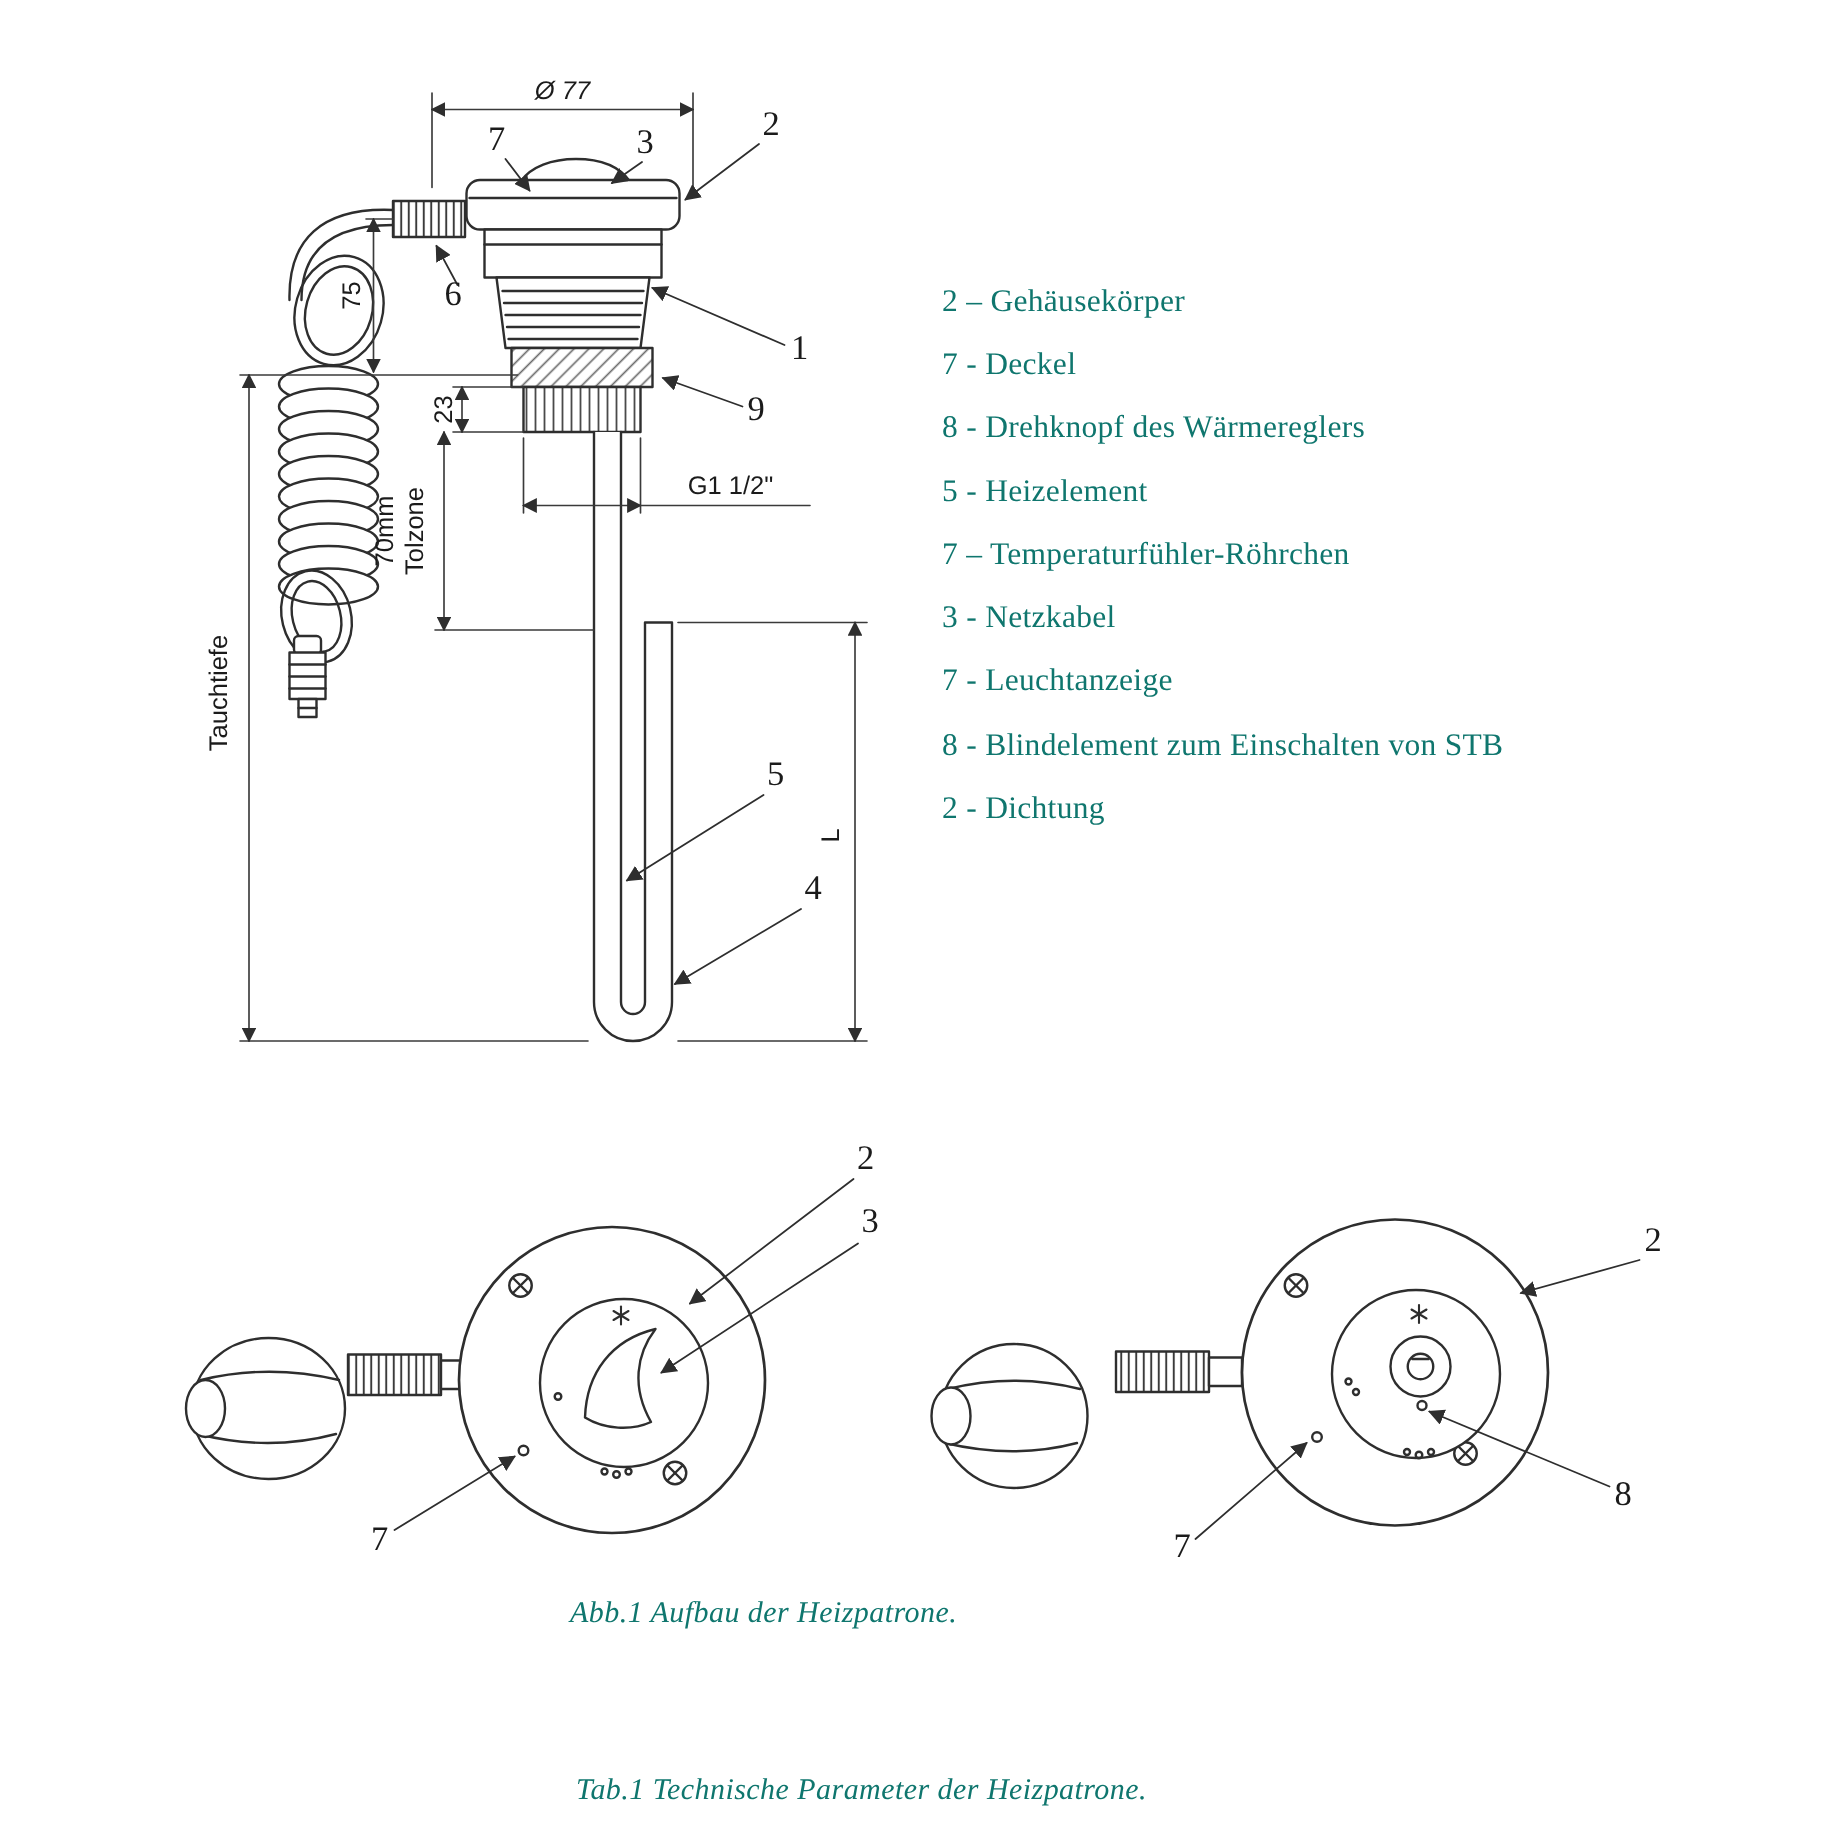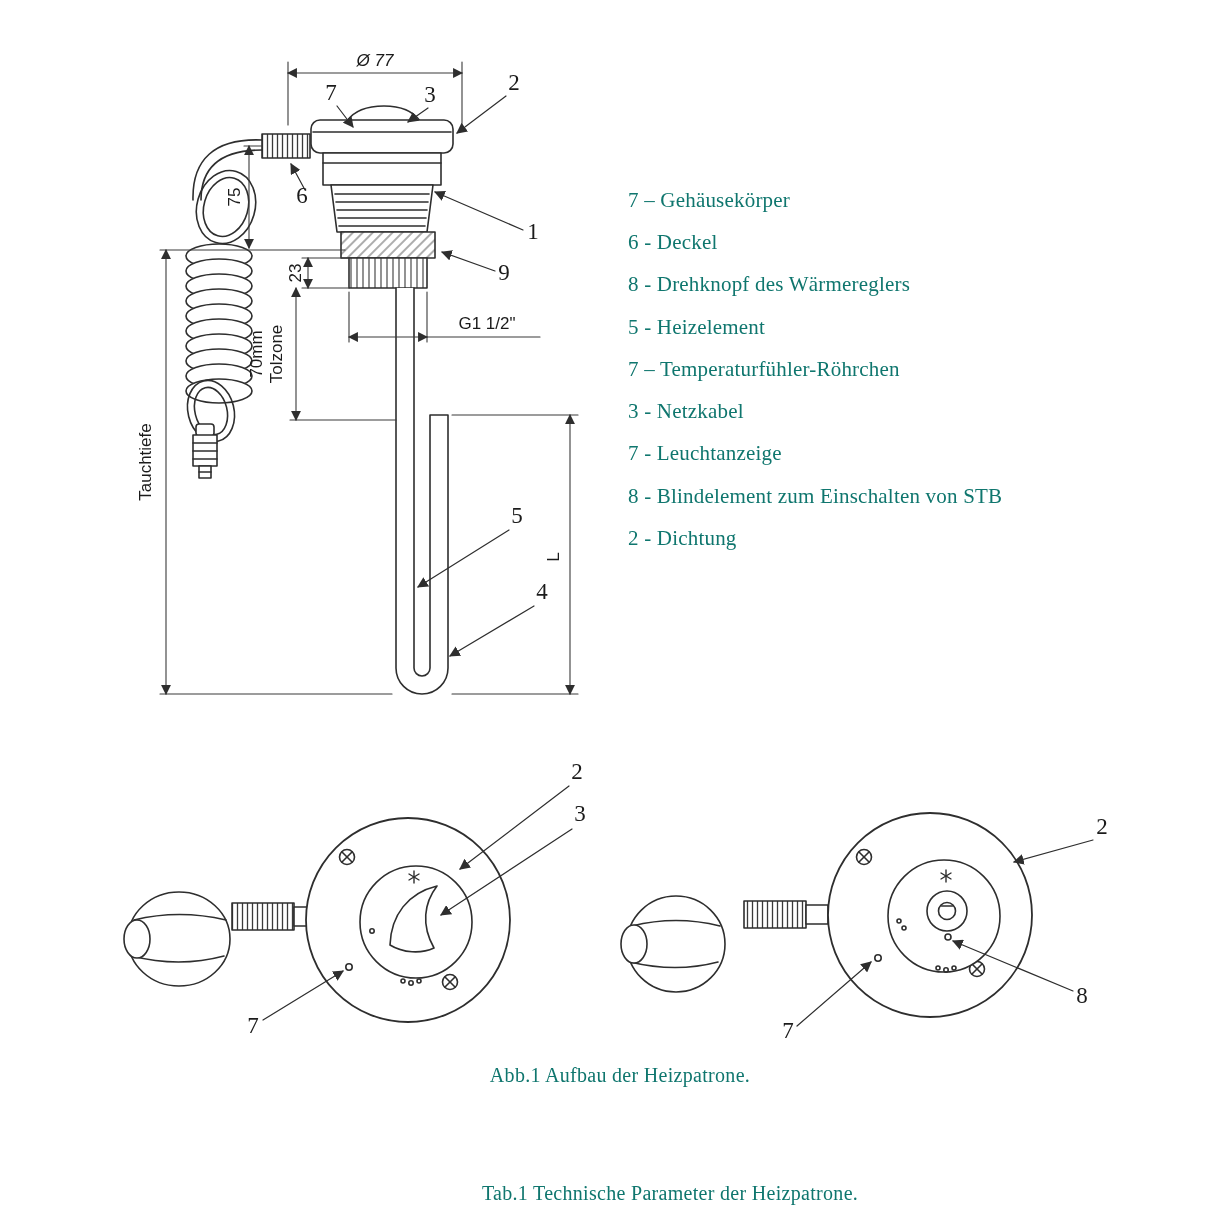--- a/index.html
+++ b/index.html
@@ -14,24 +14,24 @@
   #drawing{position:absolute;left:0;top:0;}
   .legend{
     position:absolute;left:628px;top:179px;width:460px;
     display:flex;flex-direction:column;
   }
   .legend-item{
     height:42.3px;display:flex;align-items:center;
     font-size:21px;letter-spacing:.2px;white-space:nowrap;
   }
   .caption{
-    position:absolute;text-align:center;font-size:20px;letter-spacing:.3px;
+    position:absolute;text-align:left;font-size:20px;letter-spacing:.3px;font-style:italic;
   }
   #fig-caption{left:380px;top:1064px;width:480px;}
-  #tab-caption{left:410px;top:1182px;width:520px;}
+  #tab-caption{left:384px;top:1182px;width:520px;}
   svg text{fill:#1b1b1b;}
   .dimtext{font-family:"Liberation Sans", sans-serif;font-size:17px;}
   .callout{font-family:"Liberation Serif", serif;font-size:23px;}
 </style>
 </head>
 <body>
 
 <div id="page">
 
 <svg id="drawing" width="1214" height="1227" viewBox="0 0 1214 1227" stroke-linecap="round" stroke-linejoin="round">
@@ -267,22 +267,22 @@
     </g>
     <g stroke="none" fill="#1b1b1b">
       <text class="callout" x="1102" y="834" text-anchor="middle">2</text>
       <text class="callout" x="1082" y="1003" text-anchor="middle">8</text>
       <text class="callout" x="788" y="1038" text-anchor="middle">7</text>
     </g>
   </g>
 </svg>
 
 <div class="legend">
-  <div class="legend-item">7 – Gehäusekörper</div>
-  <div class="legend-item">6 - Deckel</div>
+  <div class="legend-item">2 – Gehäusekörper</div>
+  <div class="legend-item">7 - Deckel</div>
   <div class="legend-item">8 - Drehknopf des Wärmereglers</div>
   <div class="legend-item">5 - Heizelement</div>
   <div class="legend-item">7 – Temperaturfühler-Röhrchen</div>
   <div class="legend-item">3 - Netzkabel</div>
   <div class="legend-item">7 - Leuchtanzeige</div>
   <div class="legend-item">8 - Blindelement zum Einschalten von STB</div>
   <div class="legend-item">2 - Dichtung</div>
 </div>
 
 <div id="fig-caption" class="caption">Abb.1 Aufbau der Heizpatrone.</div>

